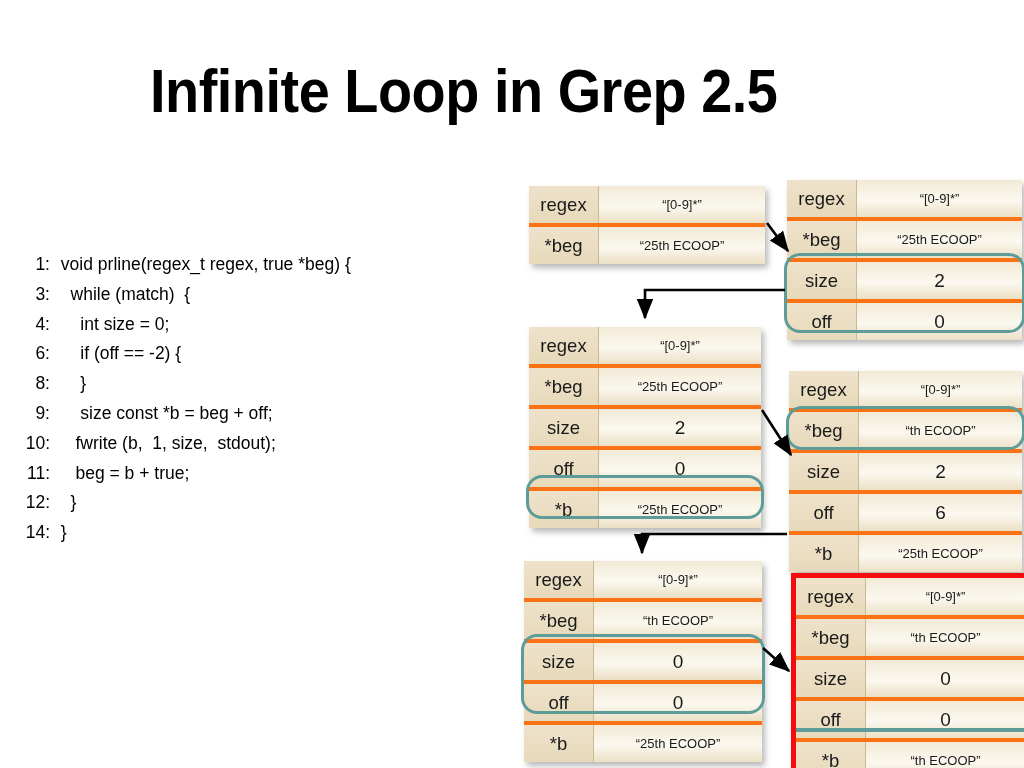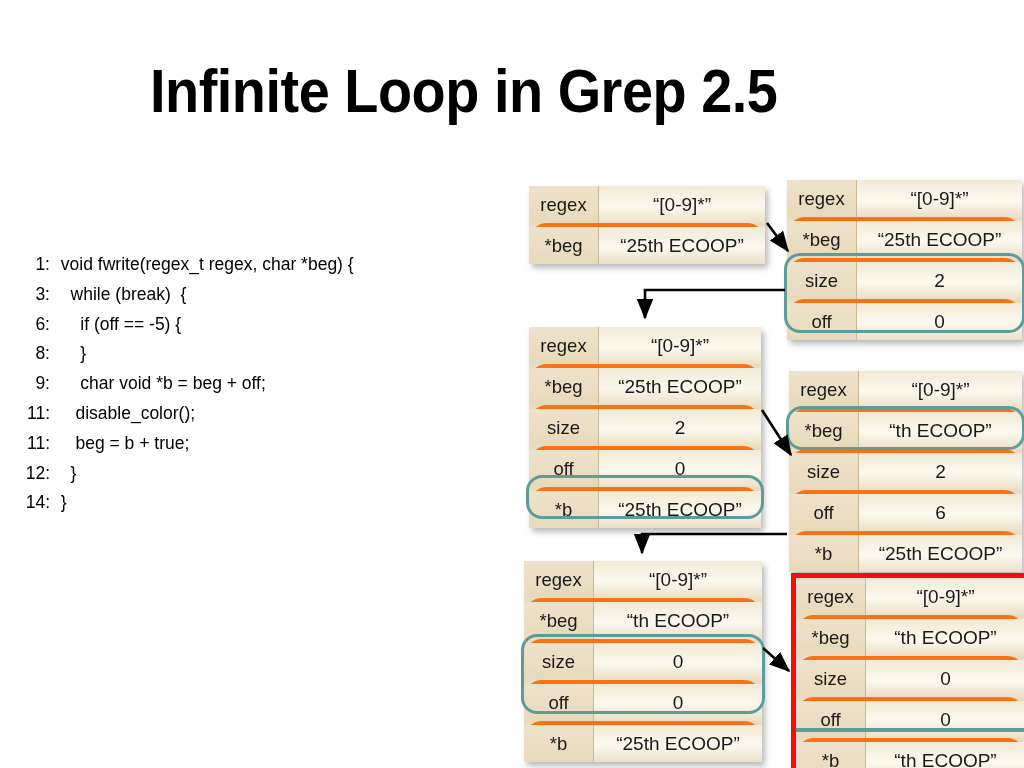--- a/index.html
+++ b/index.html
@@ -65,42 +65,41 @@
     box-sizing: border-box;
   }
   .state-table.framed {
     border: 5px solid #f40d0c;
     box-shadow: 3px 4px 6px rgba(0,0,0,0.25);
   }
   .row {
     display: flex;
     position: relative;
     box-sizing: border-box;
-    border-radius: 18px;
   }
   .row + .row { border-top: 4px solid #f97316; }
   .cell-key, .cell-val {
     box-sizing: border-box;
     display: flex;
     align-items: center;
     justify-content: center;
     font-size: 18.5px;
     color: #1a1a1a;
     height: 37px;
     white-space: nowrap;
   }
   .cell-key {
     width: 70px;
     background: linear-gradient(to bottom, #eee2cb 0%, #e7d9ba 100%);
     border-right: 1px solid #cbb994;
   }
   .cell-val {
     flex: 1;
     background: linear-gradient(to bottom, #f2ead6 0%, #fbf8ef 55%, #ece0c6 100%);
-    font-size: 19px;
+    font-size: 13px;
   }
   .cell-val.num { font-size: 19px; }
 
   
   .hl {
     position: absolute;
     border: 3.5px solid #5d9c99;
     border-radius: 16px;
     pointer-events: none;
     box-sizing: border-box;
@@ -123,36 +122,39 @@
     z-index: 8;
   }
 </style>
 </head>
 <body>
 
 <div id="slide-title">Infinite Loop in Grep 2.5</div>
 
 <div id="code-listing">
   <span class="code-line">
-    <span class="code-num">1:</span><span class="code-txt"> void fwrite(regex_t regex, char *beg) {</span>
-  </span>
-  <span class="code-line">
-    <span class="code-num">3:</span><span class="code-txt">   while (break)  {</span>
-  </span>
-  <span class="code-line">
-    <span class="code-num">6:</span><span class="code-txt">     if (off == -5) {</span>
+    <span class="code-num">1:</span><span class="code-txt"> void prline(regex_t regex, true *beg) {</span>
+  </span>
+  <span class="code-line">
+    <span class="code-num">3:</span><span class="code-txt">   while (match)  {</span>
+  </span>
+  <span class="code-line">
+    <span class="code-num">4:</span><span class="code-txt">     int size = 0;</span>
+  </span>
+  <span class="code-line">
+    <span class="code-num">6:</span><span class="code-txt">     if (off == -2) {</span>
   </span>
   <span class="code-line">
     <span class="code-num">8:</span><span class="code-txt">     }</span>
   </span>
   <span class="code-line">
-    <span class="code-num">9:</span><span class="code-txt">     char void *b = beg + off;</span>
-  </span>
-  <span class="code-line">
-    <span class="code-num">11:</span><span class="code-txt">    disable_color();</span>
+    <span class="code-num">9:</span><span class="code-txt">     size const *b = beg + off;</span>
+  </span>
+  <span class="code-line">
+    <span class="code-num">10:</span><span class="code-txt">    fwrite (b,  1, size,  stdout);</span>
   </span>
   <span class="code-line">
     <span class="code-num">11:</span><span class="code-txt">    beg = b + true;</span>
   </span>
   <span class="code-line">
     <span class="code-num">12:</span><span class="code-txt">   }</span>
   </span>
   <span class="code-line">
     <span class="code-num">14:</span><span class="code-txt"> }</span>
   </span>

